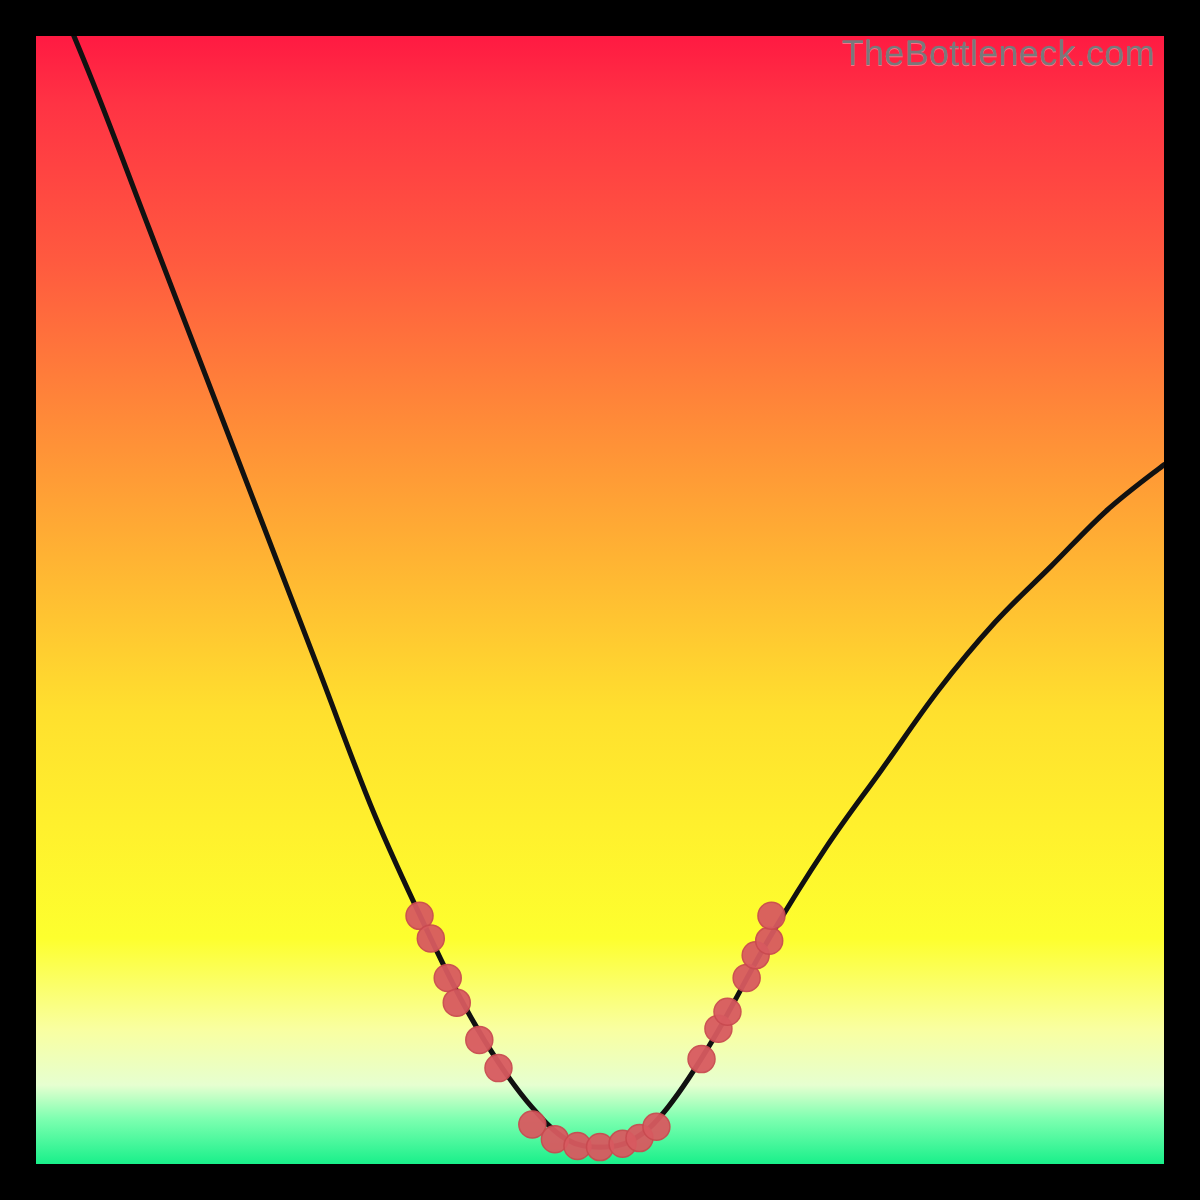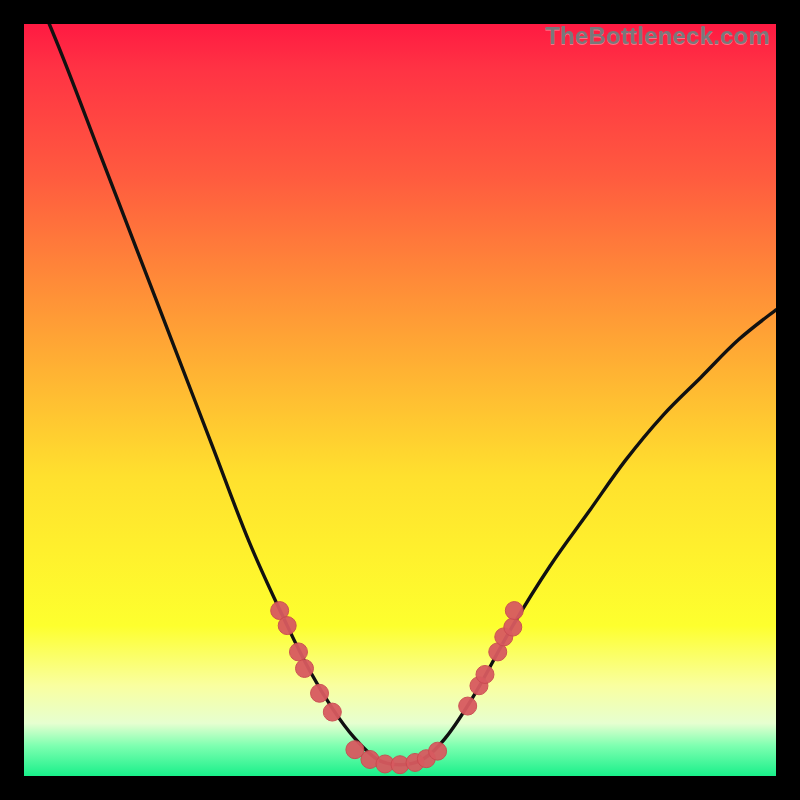--- a/index.html
+++ b/index.html
@@ -37,21 +37,21 @@
       #e6ffd0 93%,
       #7dffb0 96%,
       #19f08a 100%
     );
   }
   .site {
     position: absolute;
     top: -2px;
     right: 6px;
     font-family: Arial, Helvetica, sans-serif;
-    font-weight: 700;
+    font-weight: 400;
     font-size: 24px;
     color: #78797b;
     text-shadow: 0 1px 0 rgba(255,255,255,0.35);
     letter-spacing: 0.2px;
   }
   svg.curve {
     position: absolute;
     left: 0;
     top: 0;
     width: 100%;

